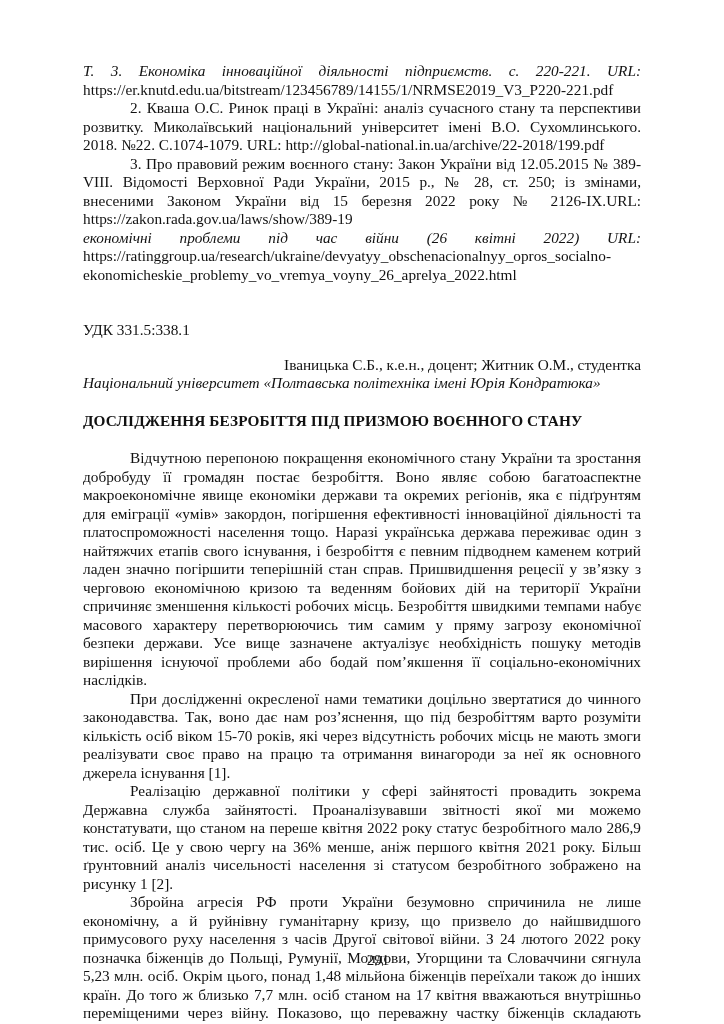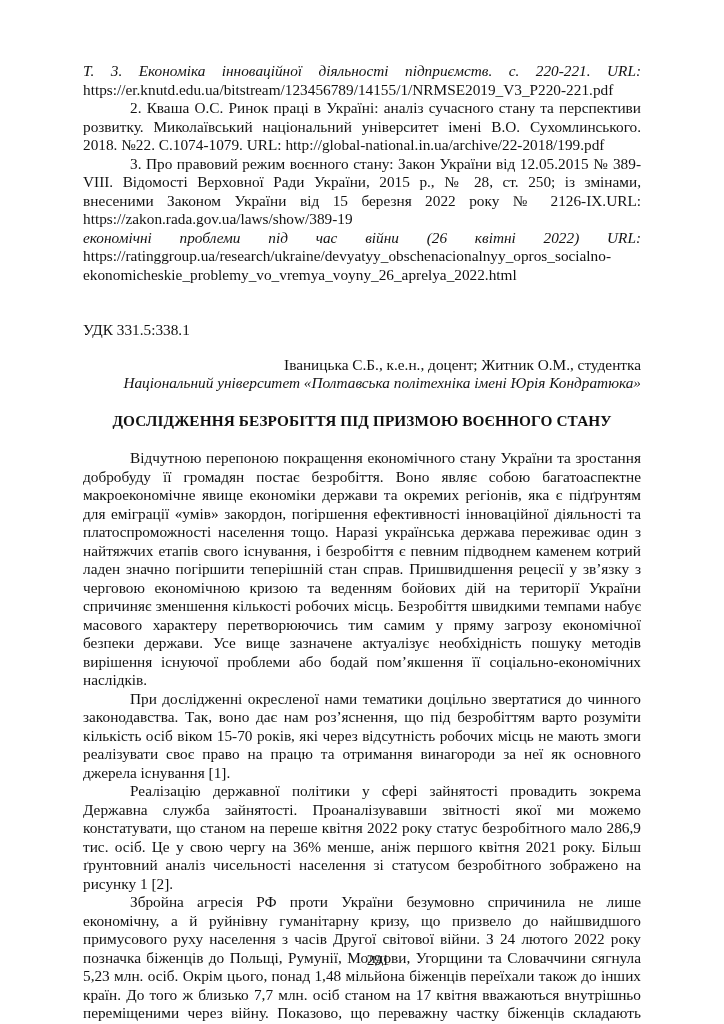--- a/index.html
+++ b/index.html
@@ -38,26 +38,25 @@
     .refs .p { margin: 0; }
     .udc {
       margin-top: 37px;
       text-indent: 0;
     }
     .authors {
       text-align: right;
       margin: 16px 0 0 0;
     }
     .affil {
-      text-align: right;
+      text-align: left;
       font-style: italic;
       margin: 0;
     }
     .title {
-      text-align: center;
       font-weight: bold;
       margin: 19px 0 19px 0;
       font-size: 15.3px;
       letter-spacing: 0.1px;
     }
     .body-text .p { margin: 0; }
     .page-number {
       position: absolute;
       top: 951px;
       left: 0;

